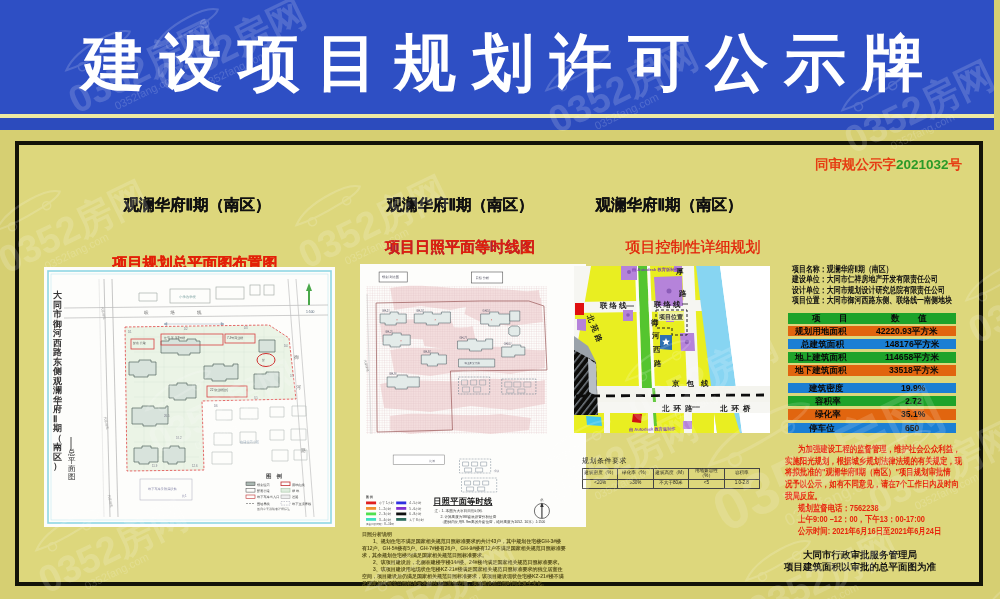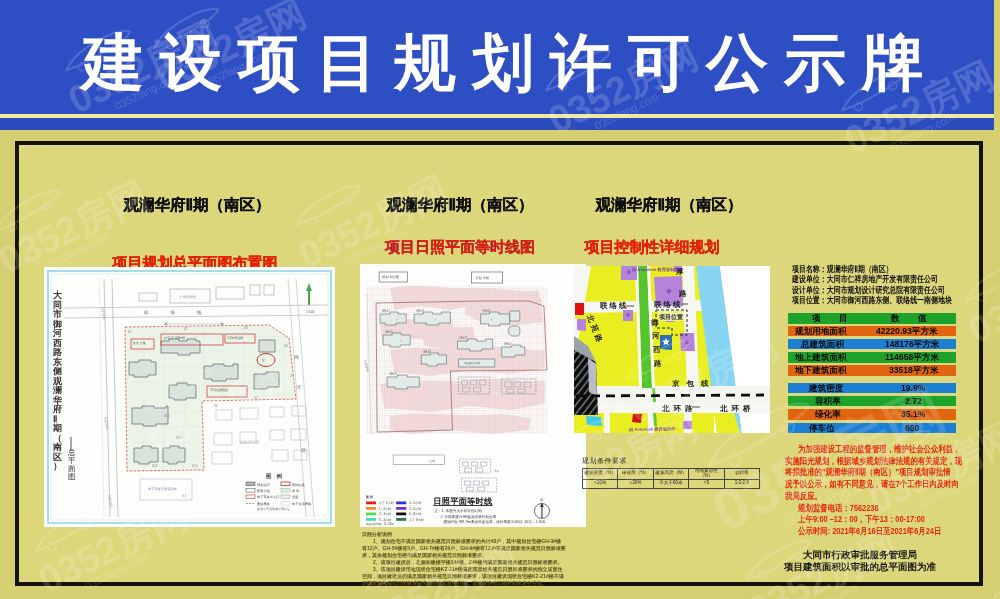--- a/index.html
+++ b/index.html
@@ -14,32 +14,33 @@
 <div class="abs" style="left:0;top:0;width:994px;height:114px;background:#2e4fc4;"></div>
 
 <div class="abs" style="left:14px;top:21px;width:994px;text-align:center;color:#ffffff;font-weight:bold;font-size:62px;letter-spacing:16px;font-family:'Liberation Sans',sans-serif;white-space:nowrap;">建设项目规划许可公示牌</div>
 
 <div class="abs" style="left:0;top:114px;width:994px;height:4px;background:#eee9a2;"></div>
 
 <div class="abs" style="left:0;top:118px;width:994px;height:12px;background:#2c4bbd;"></div>
 
 <div class="abs" style="left:15px;top:141px;width:960px;height:437px;border:4px solid #131308;background:#ddd77c;"></div>
 
+<div class="abs" style="left:815px;top:156px;width:170px;font-size:13.5px;font-weight:bold;color:#e63c12;white-space:nowrap;">同审规公示字<span style="color:#2a9a28;">2021032</span>号</div>
 
 <div class="abs" style="left:97px;top:195px;width:200px;text-align:center;font-family:'Liberation Serif',serif;font-weight:bold;font-size:15.5px;color:#111;white-space:nowrap;-webkit-text-stroke:0.3px #111;">观澜华府Ⅱ期（南区）</div>
 
 <div class="abs" style="left:95px;top:238px;width:200px;text-align:center;font-weight:bold;font-size:15px;color:#e32008;white-space:nowrap;margin-top:16px;-webkit-text-stroke:0.3px #e32008;">项目规划总平面图布置图</div>
 
 <div class="abs" style="left:360px;top:195px;width:200px;text-align:center;font-family:'Liberation Serif',serif;font-weight:bold;font-size:15.5px;color:#111;white-space:nowrap;-webkit-text-stroke:0.3px #111;">观澜华府Ⅱ期（南区）</div>
 
 <div class="abs" style="left:360px;top:238px;width:200px;text-align:center;font-weight:bold;font-size:15px;color:#4c1d95;white-space:nowrap;-webkit-text-stroke:0.3px #e32008;">项目日照平面等时线图</div>
 
 <div class="abs" style="left:569px;top:195px;width:200px;text-align:center;font-family:'Liberation Serif',serif;font-weight:bold;font-size:15.5px;color:#111;white-space:nowrap;-webkit-text-stroke:0.3px #111;">观澜华府Ⅱ期（南区）</div>
 
-<div class="abs" style="left:552px;top:238px;width:200px;text-align:center;font-weight:bold;font-size:15px;color:#e32008;white-space:nowrap;-webkit-text-stroke:0.3px #e32008;">项目控制性详细规划</div>
+<div class="abs" style="left:593px;top:238px;width:200px;text-align:center;font-weight:normal;font-size:15px;color:#e32008;white-space:nowrap;-webkit-text-stroke:0.3px #e32008;">项目控制性详细规划</div>
 
 <div id="leftpaper" class="abs" style="left:44px;top:267px;width:291px;height:260px;background:#fdfdfb;">
 <svg width="291" height="260" viewBox="0 0 291 260" xmlns="http://www.w3.org/2000/svg">
 
   <rect x="4" y="4" width="283" height="252" fill="none" stroke="#8fd6e4" stroke-width="1.6"></rect>
   <rect x="7" y="7" width="277" height="246" fill="none" stroke="#c9eaf2" stroke-width="0.7"></rect>
 
   <text font-family="Liberation Serif,serif" font-size="9" font-weight="bold" fill="#333"><tspan x="9" y="31.0">大</tspan><tspan x="9" y="40.5">同</tspan><tspan x="9" y="50.0">市</tspan><tspan x="9" y="59.5">御</tspan><tspan x="9" y="69.0">河</tspan><tspan x="9" y="78.5">西</tspan><tspan x="9" y="88.0">路</tspan><tspan x="9" y="97.5">东</tspan><tspan x="9" y="107.0">侧</tspan><tspan x="9" y="116.5">观</tspan><tspan x="9" y="126.0">澜</tspan><tspan x="9" y="135.5">华</tspan><tspan x="9" y="145.0">府</tspan><tspan x="9" y="154.5">Ⅱ</tspan><tspan x="9" y="164.0">期</tspan><tspan x="9" y="173.5">（</tspan><tspan x="9" y="183.0">南</tspan><tspan x="9" y="192.5">区</tspan><tspan x="9" y="202.0">）</tspan></text>
 
   <path d="M27,170 v14" stroke="#222" stroke-width="0.8"></path>

